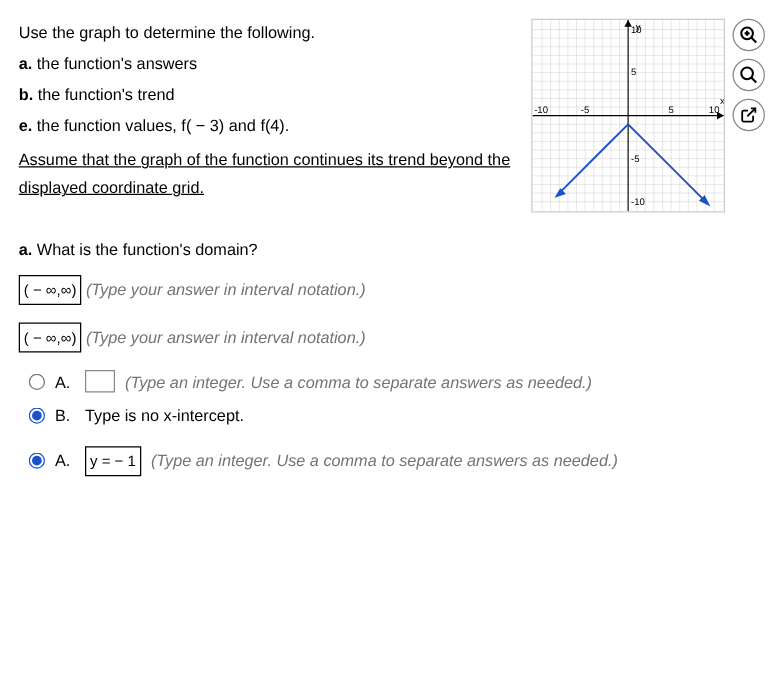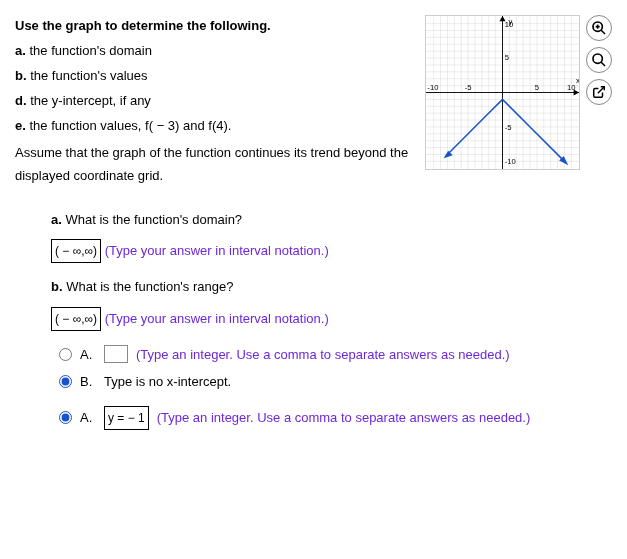--- a/index.html
+++ b/index.html
@@ -1,46 +1,45 @@
 <!DOCTYPE html>
 <html><head>
   <meta charset="utf-8">
   <style>
     * { box-sizing: border-box; margin: 0; padding: 0; }
     body { font-family: Arial, sans-serif; font-size: 13px; color: #000; padding: 15px; width: 627px; }
     .top-row { display: flex; gap: 15px; margin-bottom: 20px; }
     .intro { flex: 1; line-height: 1.7; }
     .intro p { margin-bottom: 3px; }
     .bold { font-weight: bold; }
-    .intro-header { margin-bottom: 5px; font-weight: bold; }
-    .intro-footer { margin-top: 5px; }
+    .intro-header { margin-bottom: 5px; }
+    .intro-footer { margin-top: 5px; text-decoration: underline; }
     .graph-area { display: flex; align-items: flex-start; gap: 6px; }
     .graph-container { width: 155px; height: 155px; border: 1px solid #ccc; position: relative; background: white; }
     .graph-container svg { width: 100%; height: 100%; display: block; }
     .tool-btns { display: flex; flex-direction: column; gap: 6px; }
     .tool-btn { width: 26px; height: 26px; border: 1px solid #888; border-radius: 50%; display: flex; align-items: center; justify-content: center; background: #fff; cursor: pointer; font-size: 14px; }
     .questions { }
-    .q { margin-bottom: 14px; line-height: 1.5; margin-left: 36px; }
+    .q { margin-bottom: 14px; line-height: 1.5; }
     .q-label { margin-bottom: 10px; }
     .answer-box { border: 1px solid #000; padding: 2px 3px; font-size: 12px; display: inline-block; min-width: 20px; text-align: center; }
-    .hint { color: #6d28d9; }
+    .hint { color: #737373; font-style: italic; }
     .radio-row { display: flex; align-items: center; gap: 8px; margin: 8px 0 8px 8px; }
     .radio-row input[type="radio"] { accent-color: #1a52cc; }
     .choice-letter { font-weight: normal; width: 16px; }
     .small-input { border: 1px solid #888; width: 24px; height: 18px; background: #fff; }
   </style>
 </head>
 <body>
 
 <div class="top-row">
   <div class="intro">
     <p class="intro-header">Use the graph to determine the following.</p>
-    <p><span class="bold">a.</span> <span>the function's domain</span></p>
-    <p><span class="bold">b.</span> <span>the function's values</span></p>
-    <p><span class="bold">d.</span> <span>the y-intercept, if any</span></p>
+    <p><span class="bold">a.</span> <span>the function's answers</span></p>
+    <p><span class="bold">b.</span> <span>the function's trend</span></p>
     <p><span class="bold">e.</span> <span>the function values, f( − 3) and f(4).</span></p>
     <p class="intro-footer">Assume that the graph of the function continues its trend beyond the displayed coordinate grid.</p>
   </div>
 
   <div class="graph-area">
     <div class="graph-container">
       <svg viewBox="0 0 200 200">
 
         <g stroke="#ccc" stroke-width="0.5">
           <line x1="0" y1="10" x2="200" y2="10"></line>
@@ -136,21 +135,20 @@
 
 <div class="questions">
 
   <div class="q">
     <p class="q-label"><span class="bold">a.</span> <span>What is the function's domain?</span></p>
     <span class="answer-box">( − ∞,∞)</span>
     <span class="hint">(Type your answer in interval notation.)</span>
   </div>
 
   <div class="q">
-    <p class="q-label"><span class="bold">b.</span> <span>What is the function's range?</span></p>
     <span class="answer-box">( − ∞,∞)</span>
     <span class="hint">(Type your answer in interval notation.)</span>
   </div>
 
   <div class="q">
     <div class="radio-row">
       <input type="radio" name="qc" style="">
       <span class="choice-letter">A.</span>
       <span class="small-input"></span>
       <span class="hint">(Type an integer. Use a comma to separate answers as needed.)</span>

